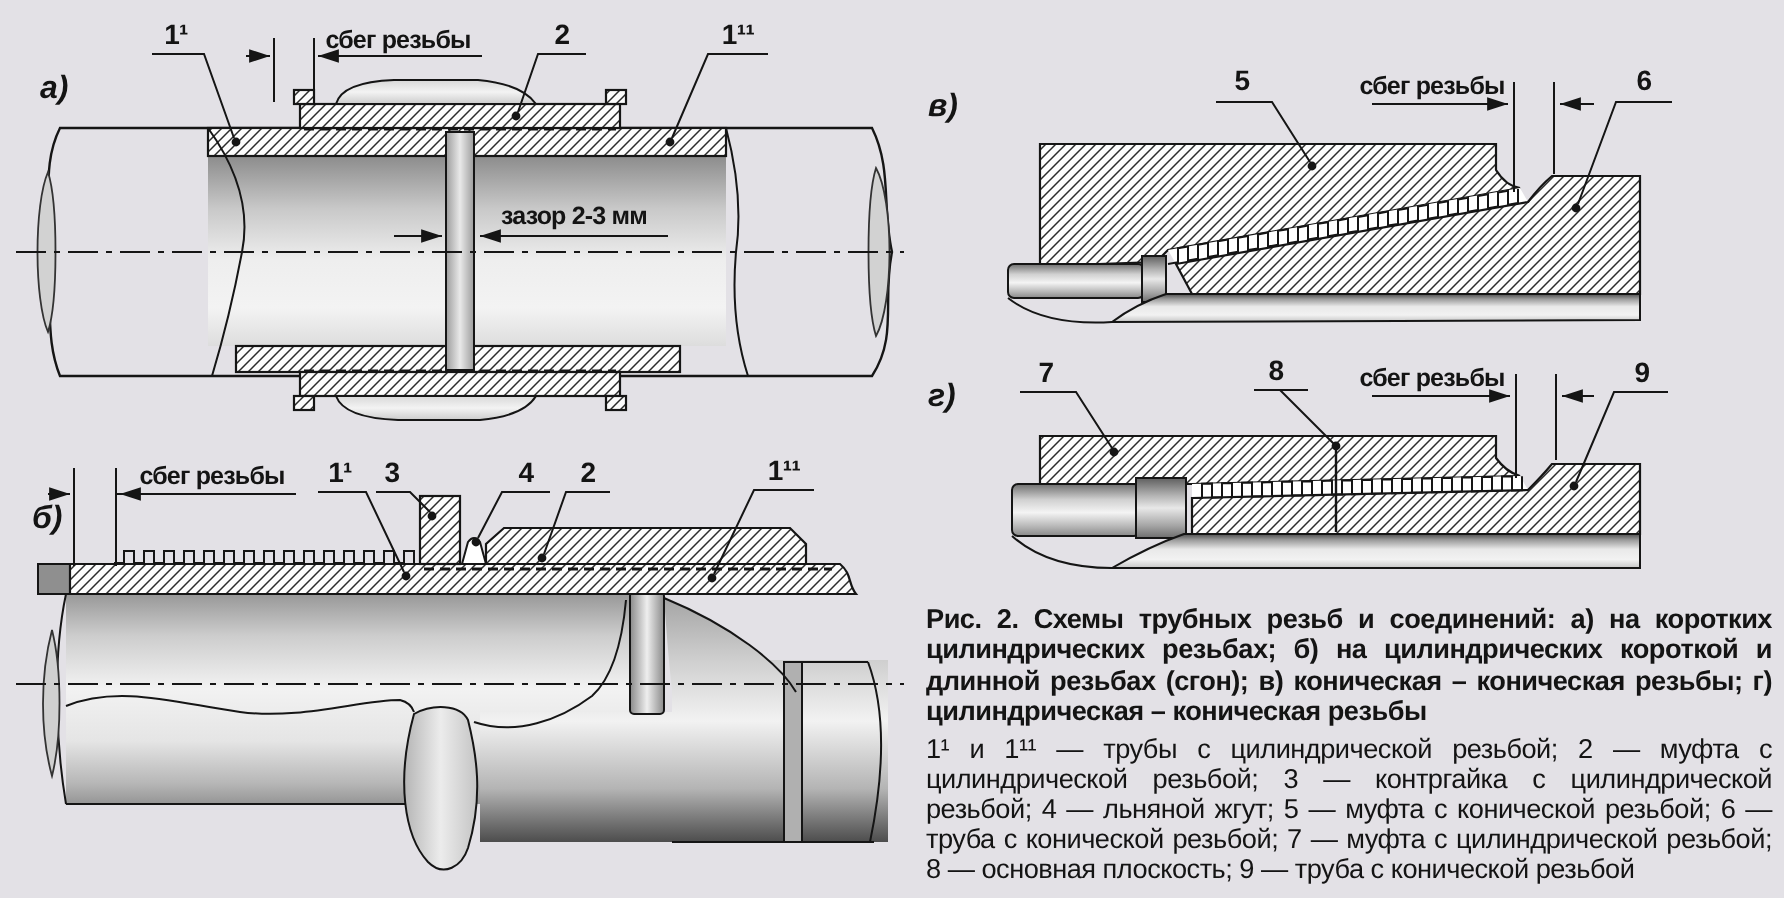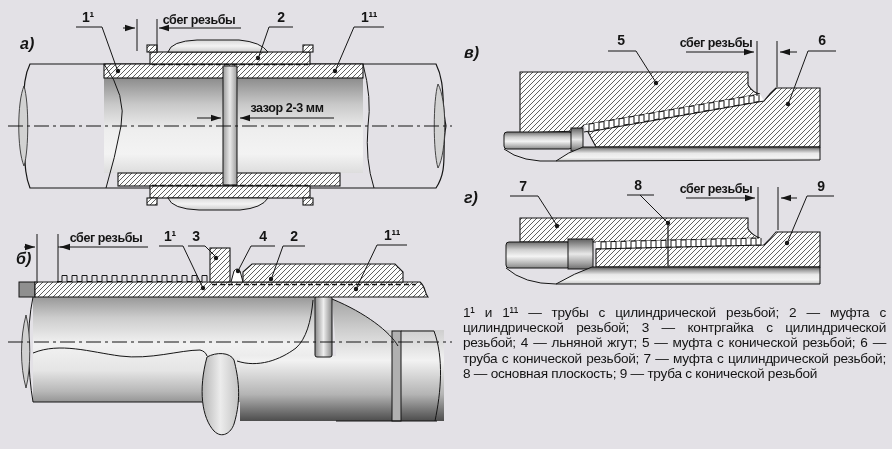--- a/index.html
+++ b/index.html
@@ -286,15 +286,16 @@
     </g>
     <g>
       <text class="lbl" x="821" y="191" text-anchor="middle">9</text>
       <path class="ln" d="M834,196 L807,196 L788,241"></path>
           <circle class="dot" cx="787" cy="243" r="2.2"></circle>
     </g>
   </g>
 </svg>
 
 <div class="caption">
+  <p class="cap-bold">Рис. 2. Схемы трубных резьб и соединений: а) на коротких цилиндрических резьбах; б) на цилиндрических короткой и длинной резьбах (сгон); в) коническая – коническая резьбы; г) цилиндрическая – коническая резьбы</p>
   <p class="cap-legend">1¹ и 1¹¹ — трубы с цилиндрической резьбой; 2 — муфта с цилиндрической резьбой; 3 — контргайка с цилиндрической резьбой; 4 — льняной жгут; 5 — муфта с конической резьбой; 6 — труба с конической резьбой; 7 — муфта с цилиндрической резьбой; 8 — основная плоскость; 9 — труба с конической резьбой</p>
 </div>
 </div>
 
 </body></html>

